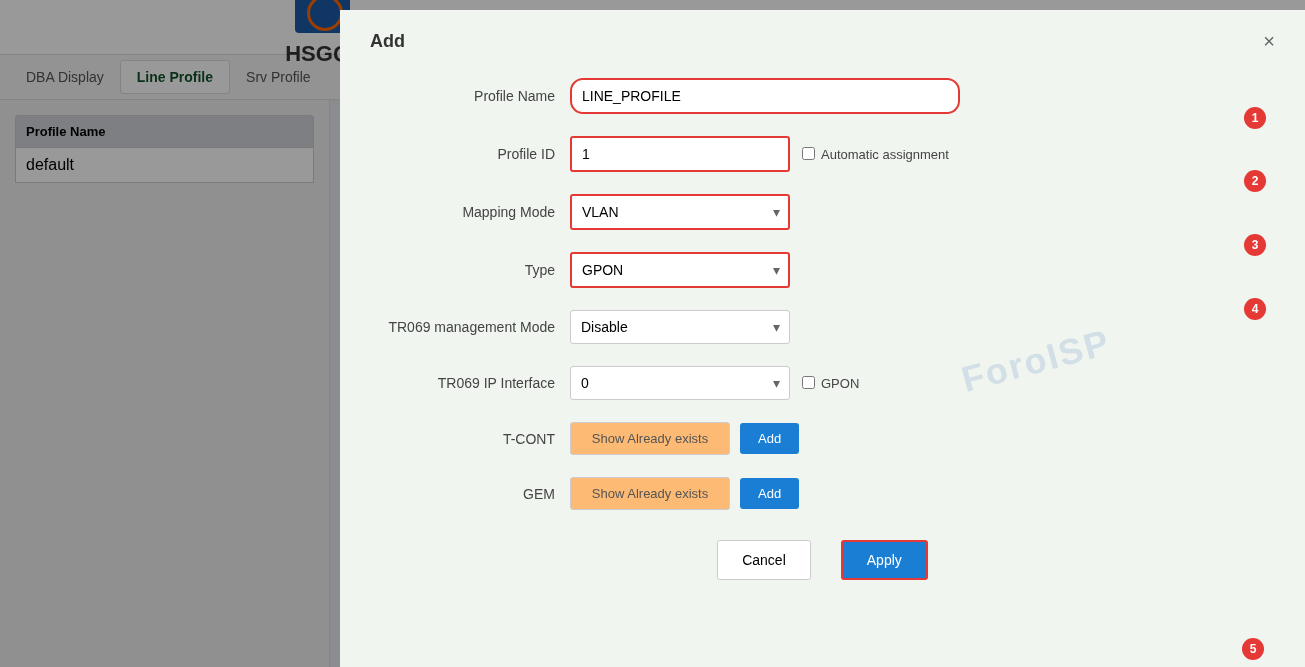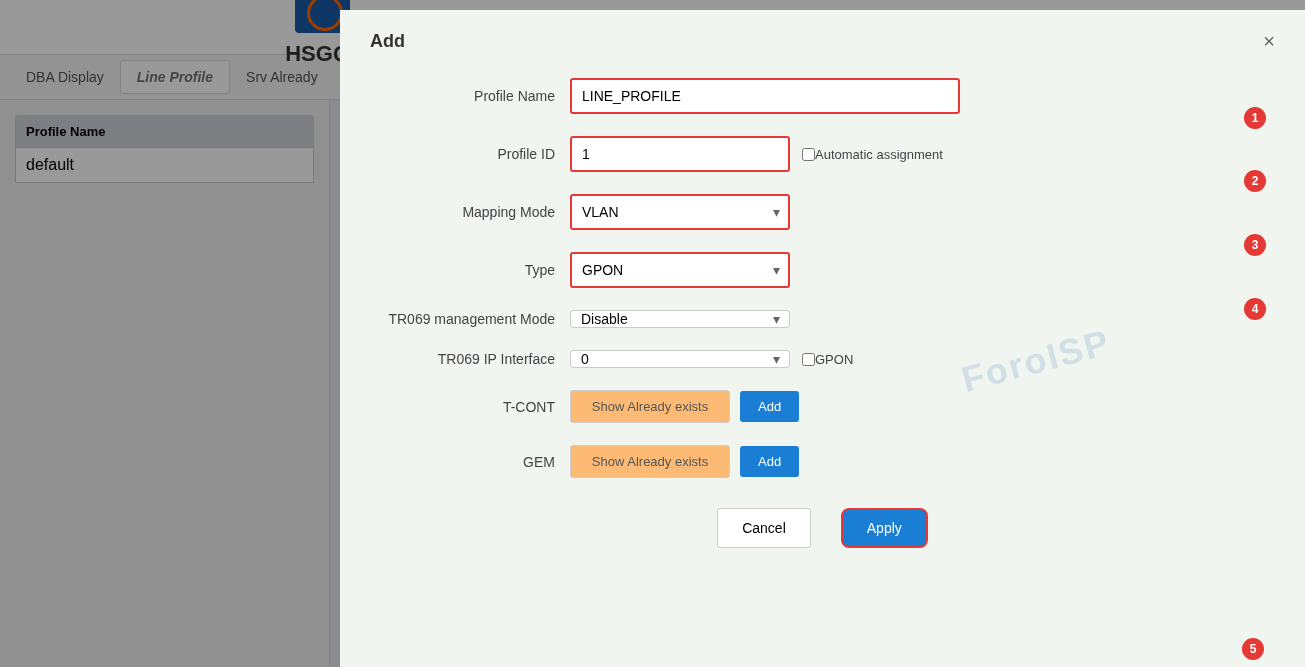--- a/index.html
+++ b/index.html
@@ -75,23 +75,22 @@
       border: none;
       background: transparent;
       cursor: pointer;
       font-size: 14px;
       color: #555;
       border-radius: 3px;
     }
     .tab-btn.active {
       background: #fff;
       border: 1px solid #ddd;
-      color: #737373;
+      color: #14532d;
       font-weight: bold;
-      font-style: italic;
     }
 
     
     .main-area {
       display: flex;
       height: calc(667px - 100px);
     }
     .sidebar {
       width: 330px;
       background: #f0f0f0;
@@ -219,21 +218,21 @@
       width: 200px;
       text-align: right;
       padding-right: 15px;
       font-size: 14px;
       color: #444;
     }
     .form-control {
       flex: 1;
       padding: 8px 10px;
       border: 1px solid #ccc;
-      border-radius: 3px;
+      border-radius: 13px;
       font-size: 14px;
       background: #fff;
     }
     .form-control.highlighted {
       border: 2px solid #e53935;
     }
     .select-control {
       width: 220px;
       padding: 8px 10px;
       border: 2px solid #e53935;
@@ -252,21 +251,21 @@
       content: '▾';
       position: absolute;
       right: 10px;
       top: 50%;
       transform: translateY(-50%);
       pointer-events: none;
       color: #666;
     }
     .select-control-plain {
       width: 220px;
-      padding: 0 10px;
+      padding: 8px 10px;
       border: 1px solid #ccc;
       border-radius: 3px;
       font-size: 14px;
       background: #fff;
       appearance: none;
       cursor: pointer;
     }
     .select-wrapper-plain {
       position: relative;
       width: 220px;
@@ -288,21 +287,22 @@
     .profile-id-input {
       width: 220px;
       padding: 8px 10px;
       border: 2px solid #e53935;
       border-radius: 3px;
       font-size: 14px;
       background: #fff;
     }
     .checkbox-label {
       display: flex;
-      align-items: center;
+      align-items: flex-start;
+      gap: 6px;
       font-size: 13px;
       color: #444;
     }
     .dhcp-row {
       display: flex;
       align-items: center;
       gap: 12px;
     }
     .show-exists-btn {
       background: #fdba74;
@@ -336,21 +336,21 @@
       background: #fff;
       border-radius: 3px;
       cursor: pointer;
       font-size: 14px;
     }
     .apply-btn {
       padding: 10px 24px;
       border: 2px solid #e53935;
       background: #1a7fd4;
       color: #fff;
-      border-radius: 8px;
+      border-radius: 3px;
       cursor: pointer;
       font-size: 14px;
     }
 
     
     .badge {
       display: inline-flex;
       align-items: center;
       justify-content: center;
       width: 22px;
@@ -396,21 +396,21 @@
     <a class="nav-link">VLAN</a>
     <a class="nav-link">Advanced</a>
     <a class="nav-link">root</a>
     <a class="nav-link active">Shortcut</a>
   </div>
 </div>
 
 <div class="sub-nav">
   <button class="tab-btn">DBA Display</button>
   <button class="tab-btn active">Line Profile</button>
-  <button class="tab-btn">Srv Already</button>
+  <button class="tab-btn">Srv Profile</button>
 </div>
 
 <div class="main-area">
 
   <div class="sidebar">
     <div class="table-header">
       <span>Profile Name</span>
     </div>
     <div class="table-row">
       <span>default</span>

